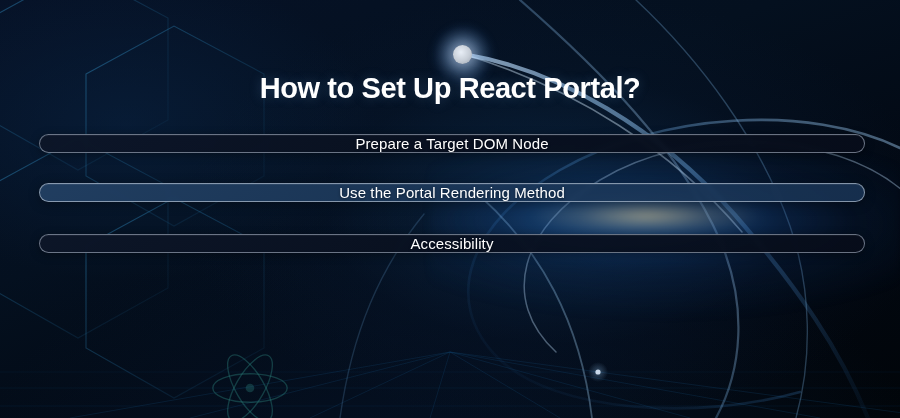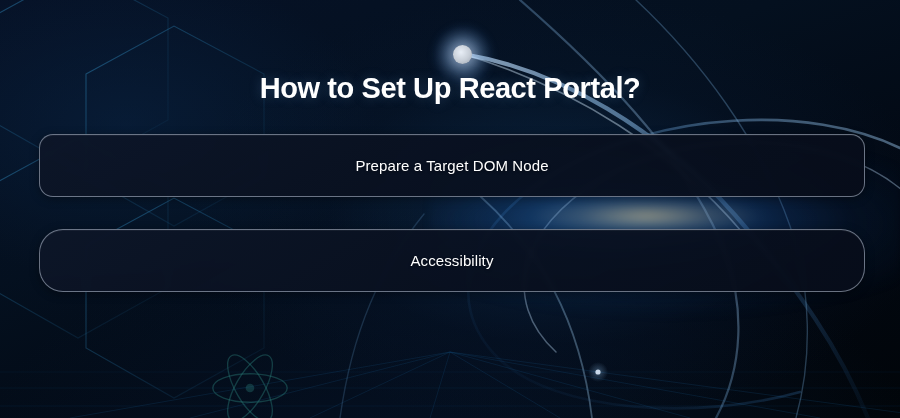--- a/index.html
+++ b/index.html
@@ -106,20 +106,21 @@
     position: absolute;
     left: 39px;
     top: 134px;
     width: 826px;
   }
 
   .card-row {
     display: flex;
     gap: 30px;
     margin-bottom: 16px;
+    flex-direction: column;
   }
   .card-row:last-child { margin-bottom: 0; }
 
   .card {
     height: 63px;
     flex: 1 1 0;
     border-radius: 14px;
     display: flex;
     align-items: center;
     justify-content: center;
@@ -240,20 +241,23 @@
   <div id="content">
 
     <h1 id="page-title">How to Set Up React Portal?</h1>
 
     <div id="card-grid">
 
       <div class="card-row">
         <div class="card dark">
           <span class="card-label">Prepare a Target DOM Node</span>
         </div>
+        <div class="card light">
+          <span class="card-label">Use the Portal Rendering Method</span>
+        </div>
       </div>
 
       <div class="card-row">
       </div>
 
       <div class="card-row">
         <div class="card dark full">
           <span class="card-label">Accessibility</span>
         </div>
       </div>

